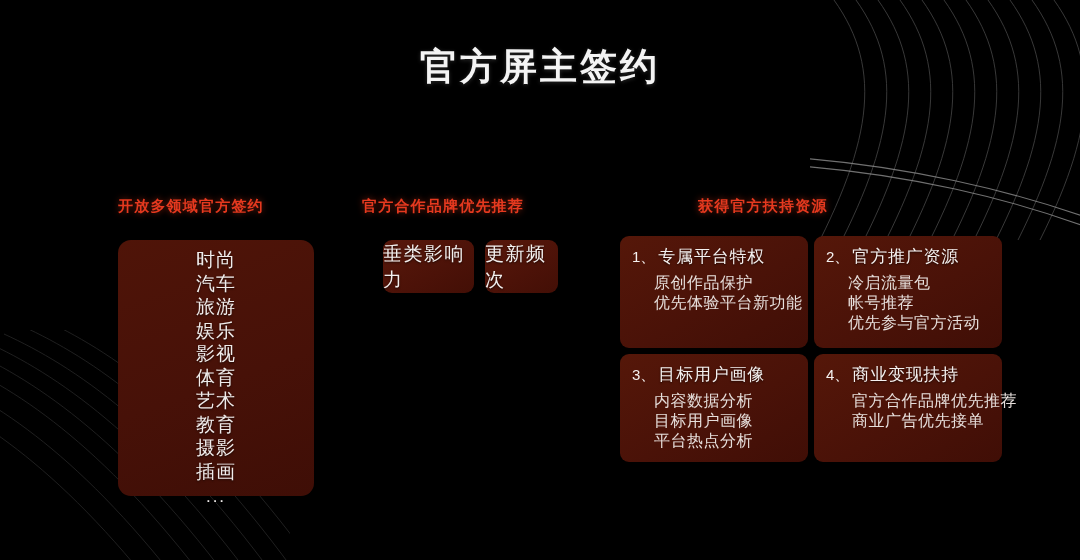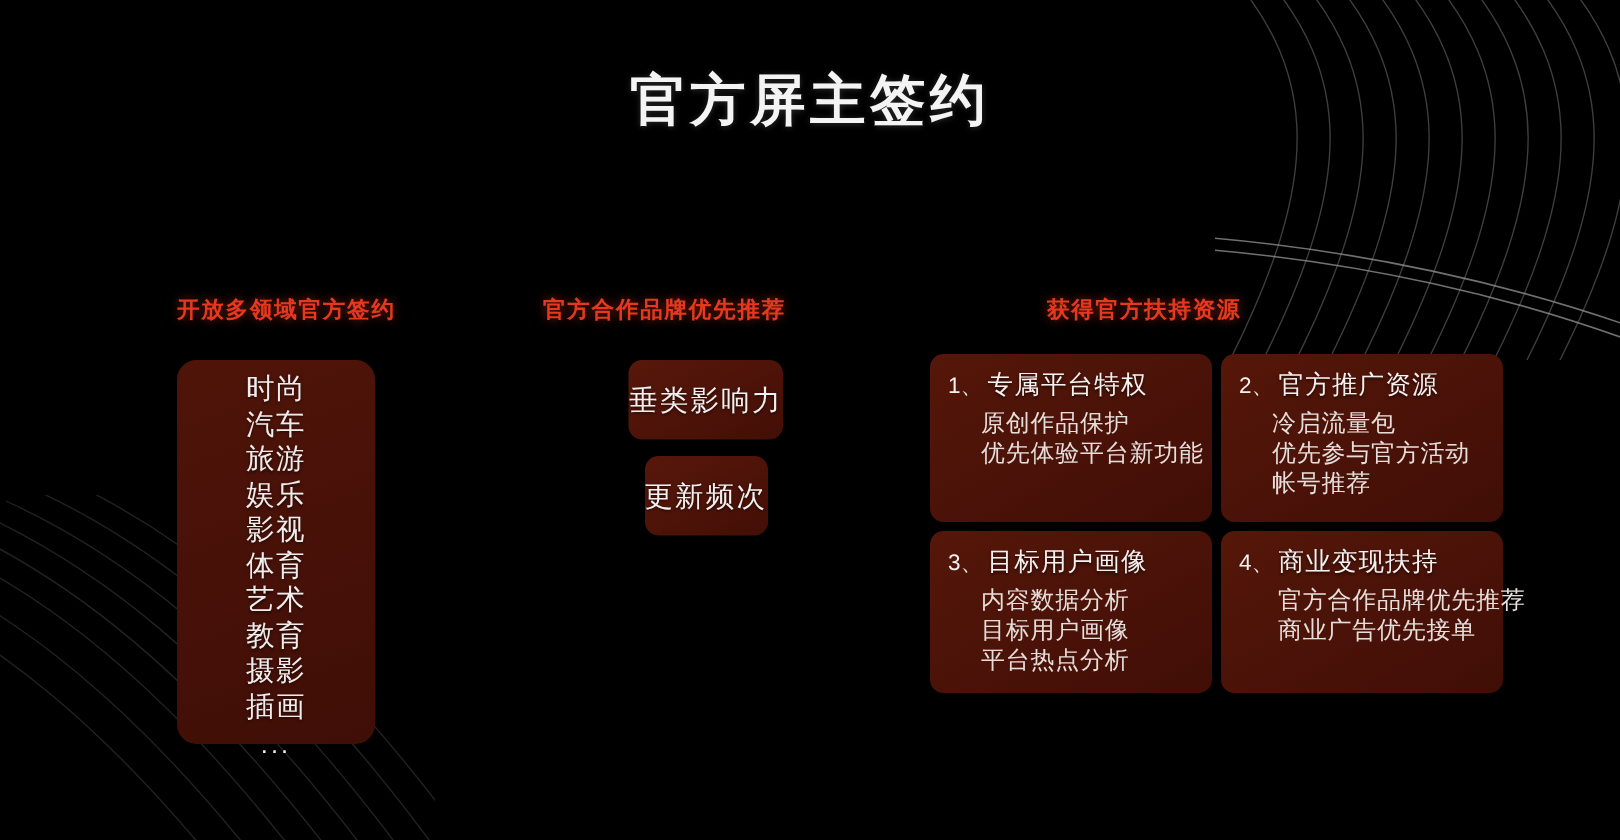--- a/index.html
+++ b/index.html
@@ -60,21 +60,21 @@
   }
   #heading-1 { top: 197px; left: 118px; }
   #heading-2 { top: 197px; left: 362px; }
   #heading-3 { top: 197px; left: 660px; padding-left: 38px; }
 
   
   #category-panel {
     position: absolute;
     top: 240px;
     left: 118px;
-    width: 132px;
+    width: 196px;
     height: 256px;
     background: linear-gradient(160deg, #4f1408 0%, #471108 55%, #3f0e06 100%);
     border-radius: 13px;
     display: flex;
     flex-direction: column;
     align-items: center;
     justify-content: flex-start;
     padding-top: 8px;
     box-sizing: border-box;
   }
@@ -91,23 +91,22 @@
     margin-top: 2px;
   }
 
   
   #requirement-list {
     position: absolute;
     top: 240px;
     left: 383px;
     width: 175px;
     display: flex;
-    flex-direction: column;
+    flex-direction: row;
     gap: 11px;
-    align-items: center;
   }
   .pill {
     height: 53px;
     border-radius: 9px;
     background: linear-gradient(150deg, #58180b 0%, #4c1208 60%, #430f06 100%);
     display: flex;
     align-items: center;
     justify-content: center;
     color: #f2efee;
     font-size: 19px;
@@ -242,22 +241,22 @@
       </div>
     </div>
 
     <div class="card">
       <div class="card-title">
         <span class="card-num">2、</span>
         <span class="card-name">官方推广资源</span>
       </div>
       <div class="card-items">
         <div class="card-item">冷启流量包</div>
+        <div class="card-item">帐号推荐</div>
         <div class="card-item">优先参与官方活动</div>
-        <div class="card-item">帐号推荐</div>
       </div>
     </div>
 
     <div class="card">
       <div class="card-title">
         <span class="card-num">3、</span>
         <span class="card-name">目标用户画像</span>
       </div>
       <div class="card-items">
         <div class="card-item">内容数据分析</div>

